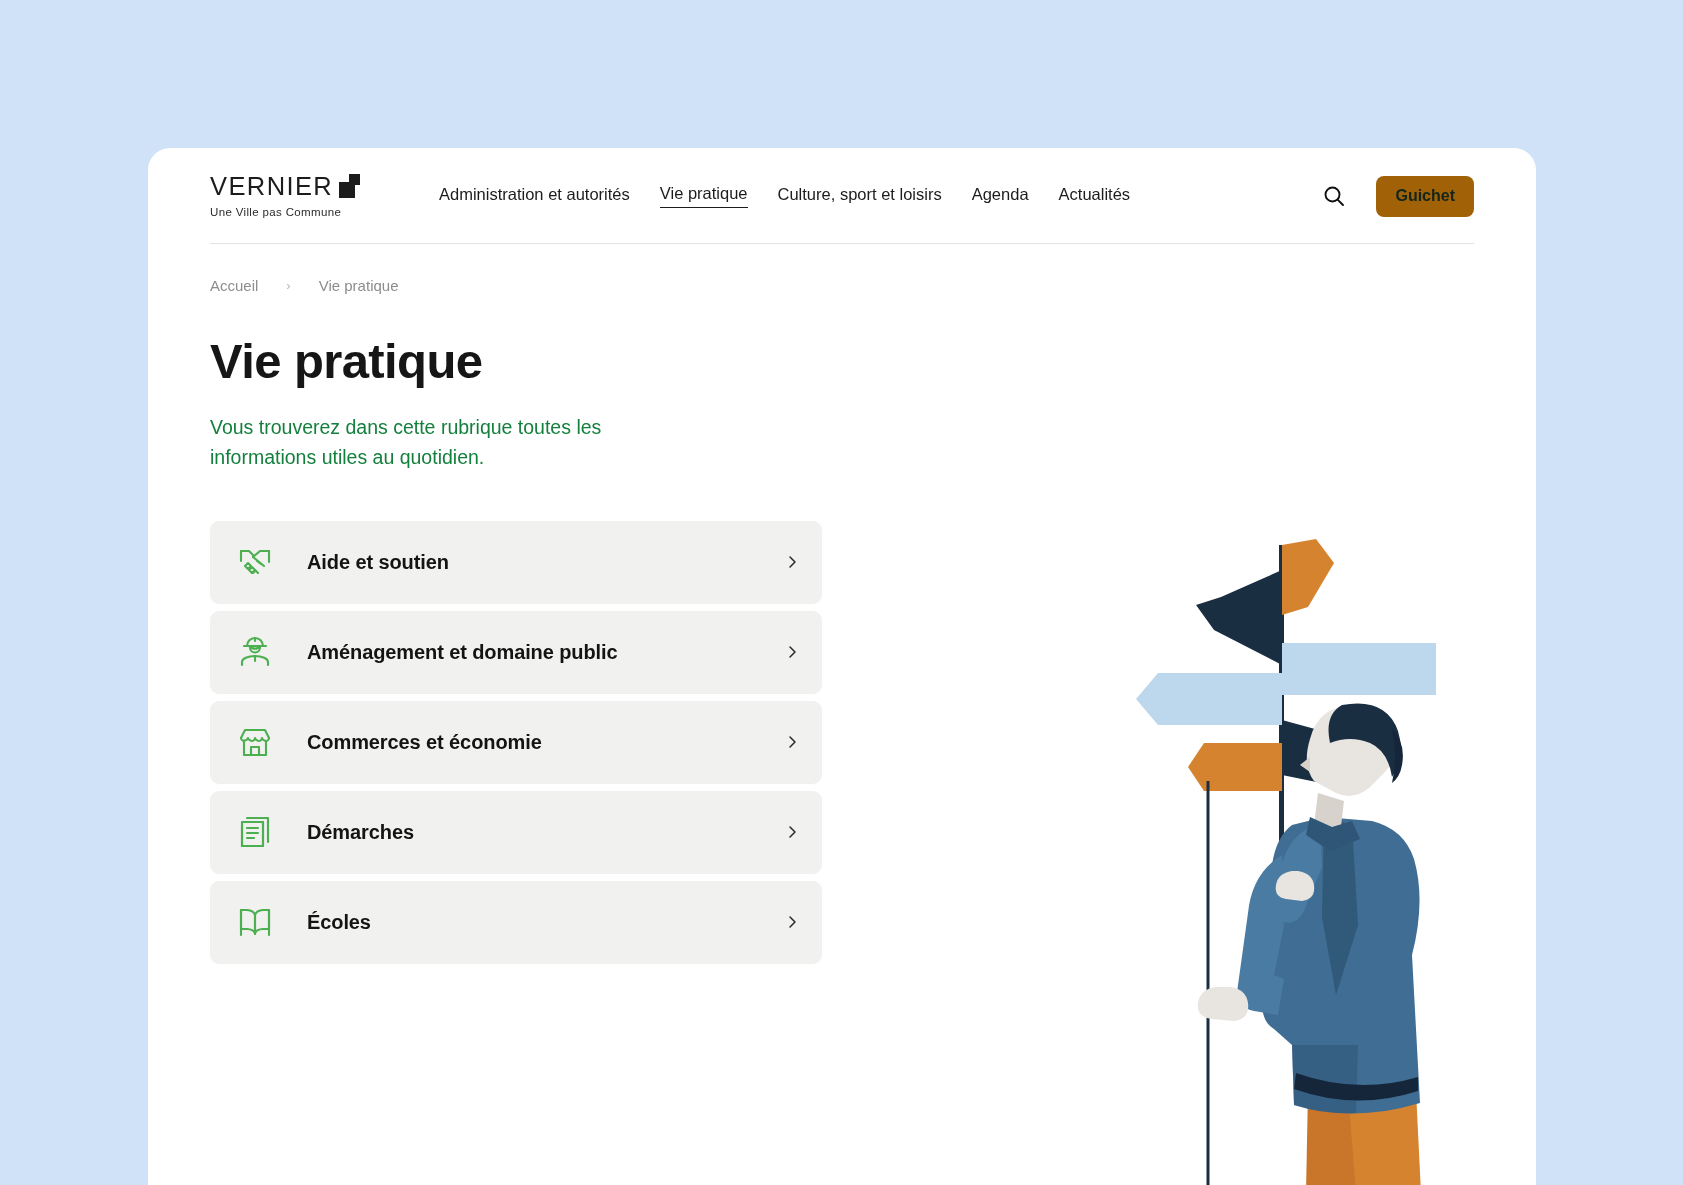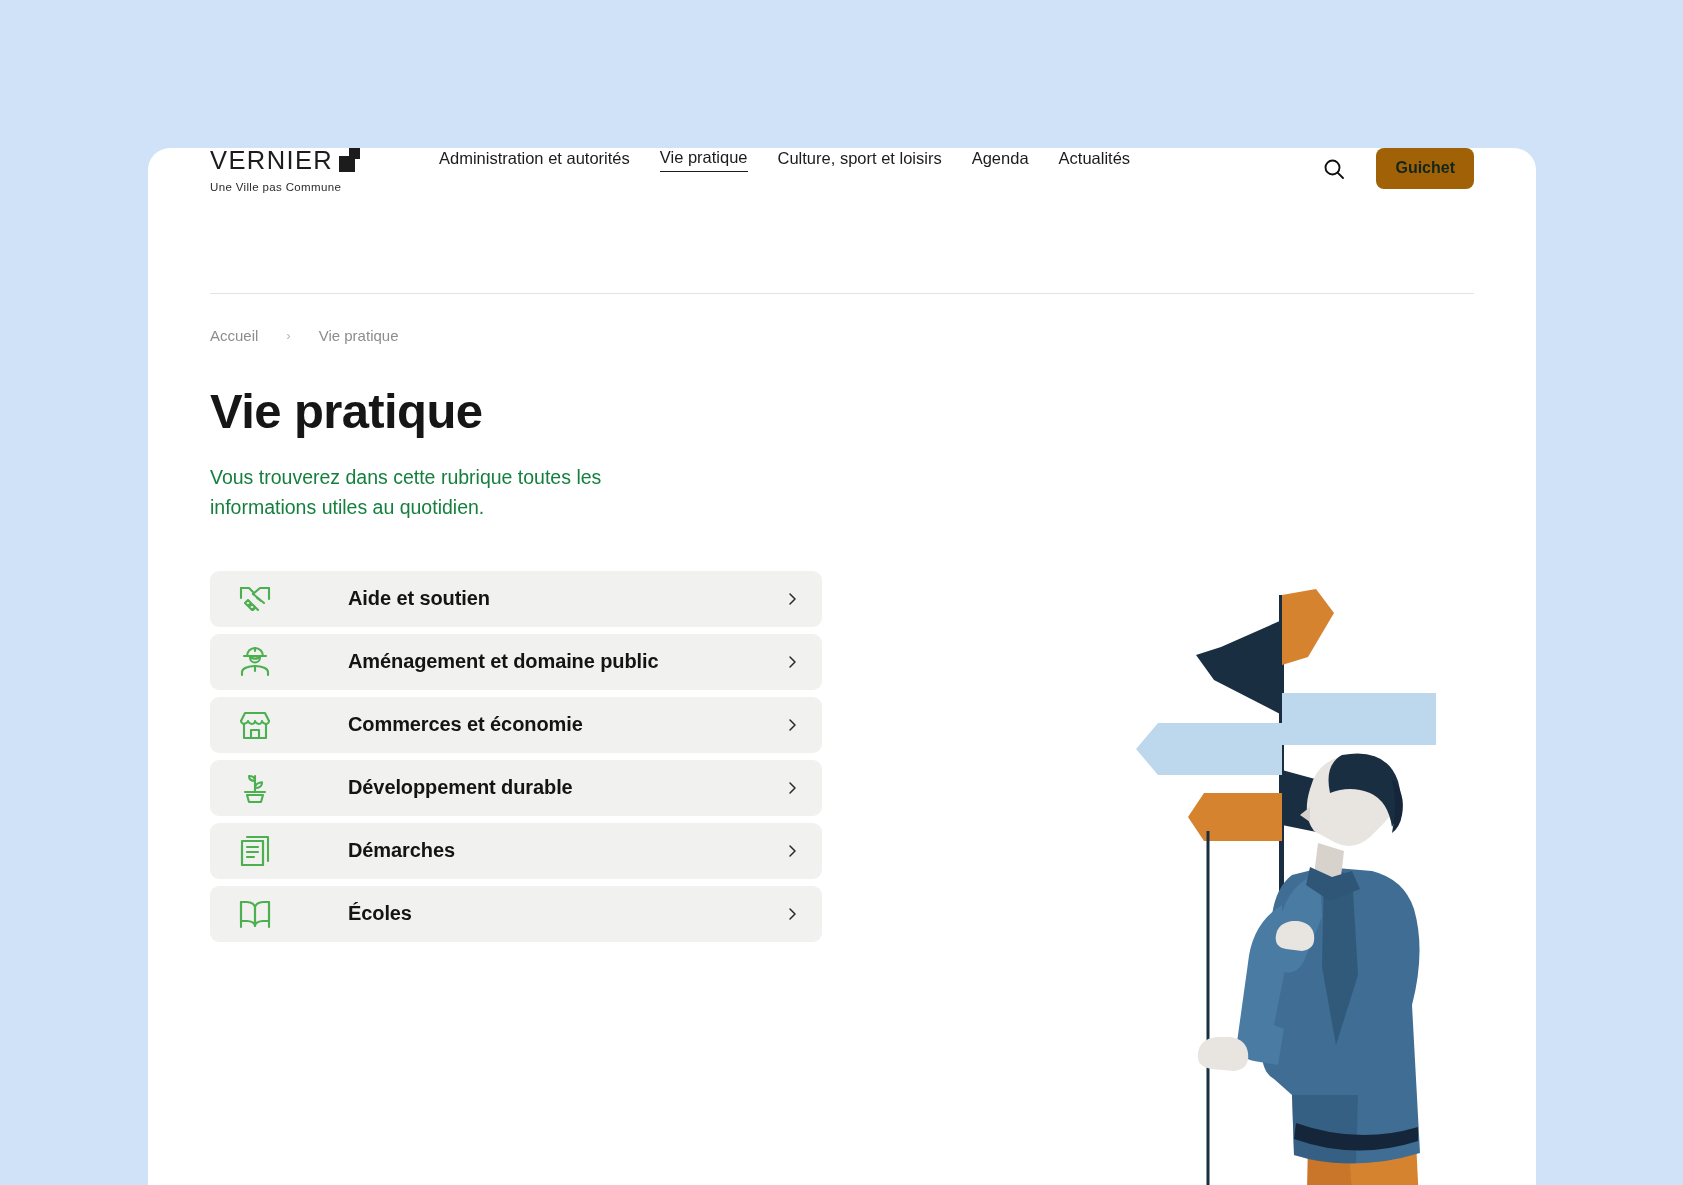--- a/index.html
+++ b/index.html
@@ -23,23 +23,23 @@
     width: 1388px;
     height: 1100px;
     background: #ffffff;
     border-radius: 22px 22px 0 0;
     overflow: hidden;
   }
 
   
   .header {
     position: relative;
-    height: 146px;
-    display: flex;
-    align-items: flex-start;
+    height: 96px;
+    display: flex;
+    align-items: center;
     padding: 0 62px 0 62px;
   }
 
   .logo {
     width: 150px;
     flex: 0 0 auto;
     text-decoration: none;
     display: block;
   }
   .logo-row {
@@ -183,25 +183,24 @@
     width: 612px;
     display: flex;
     flex-direction: column;
     gap: 7px;
   }
   .card {
     display: flex;
     align-items: center;
     background: #f1f1ef;
     border-radius: 9px;
-    height: 56px;
+    height: 83px;
     padding: 0 22px 0 26px;
     cursor: pointer;
     text-decoration: none;
-    gap: 41px;
   }
   .card-icon {
     width: 38px;
     height: 38px;
     flex: 0 0 38px;
     display: flex;
     align-items: center;
     justify-content: center;
   }
   .card-label {
@@ -336,37 +335,20 @@
           </svg>
         </span>
         <span class="card-label">Commerces et économie</span>
         <span class="card-chev">
           <svg width="14" height="14" viewBox="0 0 14 14" fill="none" stroke="#2a2a2a" stroke-width="1.5" stroke-linecap="round" stroke-linejoin="round">
               <path d="M5 2l5 5-5 5"></path>
             </svg>
         </span>
       </a>
 
-      <a class="card">
-        <span class="card-icon">
-          <svg width="36" height="36" viewBox="0 0 36 36" fill="none" stroke="#4caf50" stroke-width="2.1" stroke-linecap="round" stroke-linejoin="round">
-            <path d="M18 22V6"></path>
-            <path d="M18 11c-4 0-6-2-6-5 3 0 6 1.5 6 5z"></path>
-            <path d="M18 18c4.5 0 7-2.3 7-5.6-3.4 0-7 1.8-7 5.6z"></path>
-            <path d="M8 22h20"></path>
-            <path d="M10 25h16l-2 7H12z"></path>
-          </svg>
-        </span>
-        <span class="card-label">Développement durable</span>
-        <span class="card-chev">
-          <svg width="14" height="14" viewBox="0 0 14 14" fill="none" stroke="#2a2a2a" stroke-width="1.5" stroke-linecap="round" stroke-linejoin="round">
-              <path d="M5 2l5 5-5 5"></path>
-            </svg>
-        </span>
-      </a>
 
       <a class="card">
         <span class="card-icon">
           <svg width="36" height="36" viewBox="0 0 36 36" fill="none" stroke="#4caf50" stroke-width="2.1" stroke-linecap="round" stroke-linejoin="round">
             <path d="M10 8h16v24H5V13"></path>
             <rect x="5" y="8" width="21" height="24" rx="0"></rect>
             <path d="M10 4h21v24"></path>
             <path d="M10 14h11"></path>
             <path d="M10 19h11"></path>
             <path d="M10 24h7"></path>

